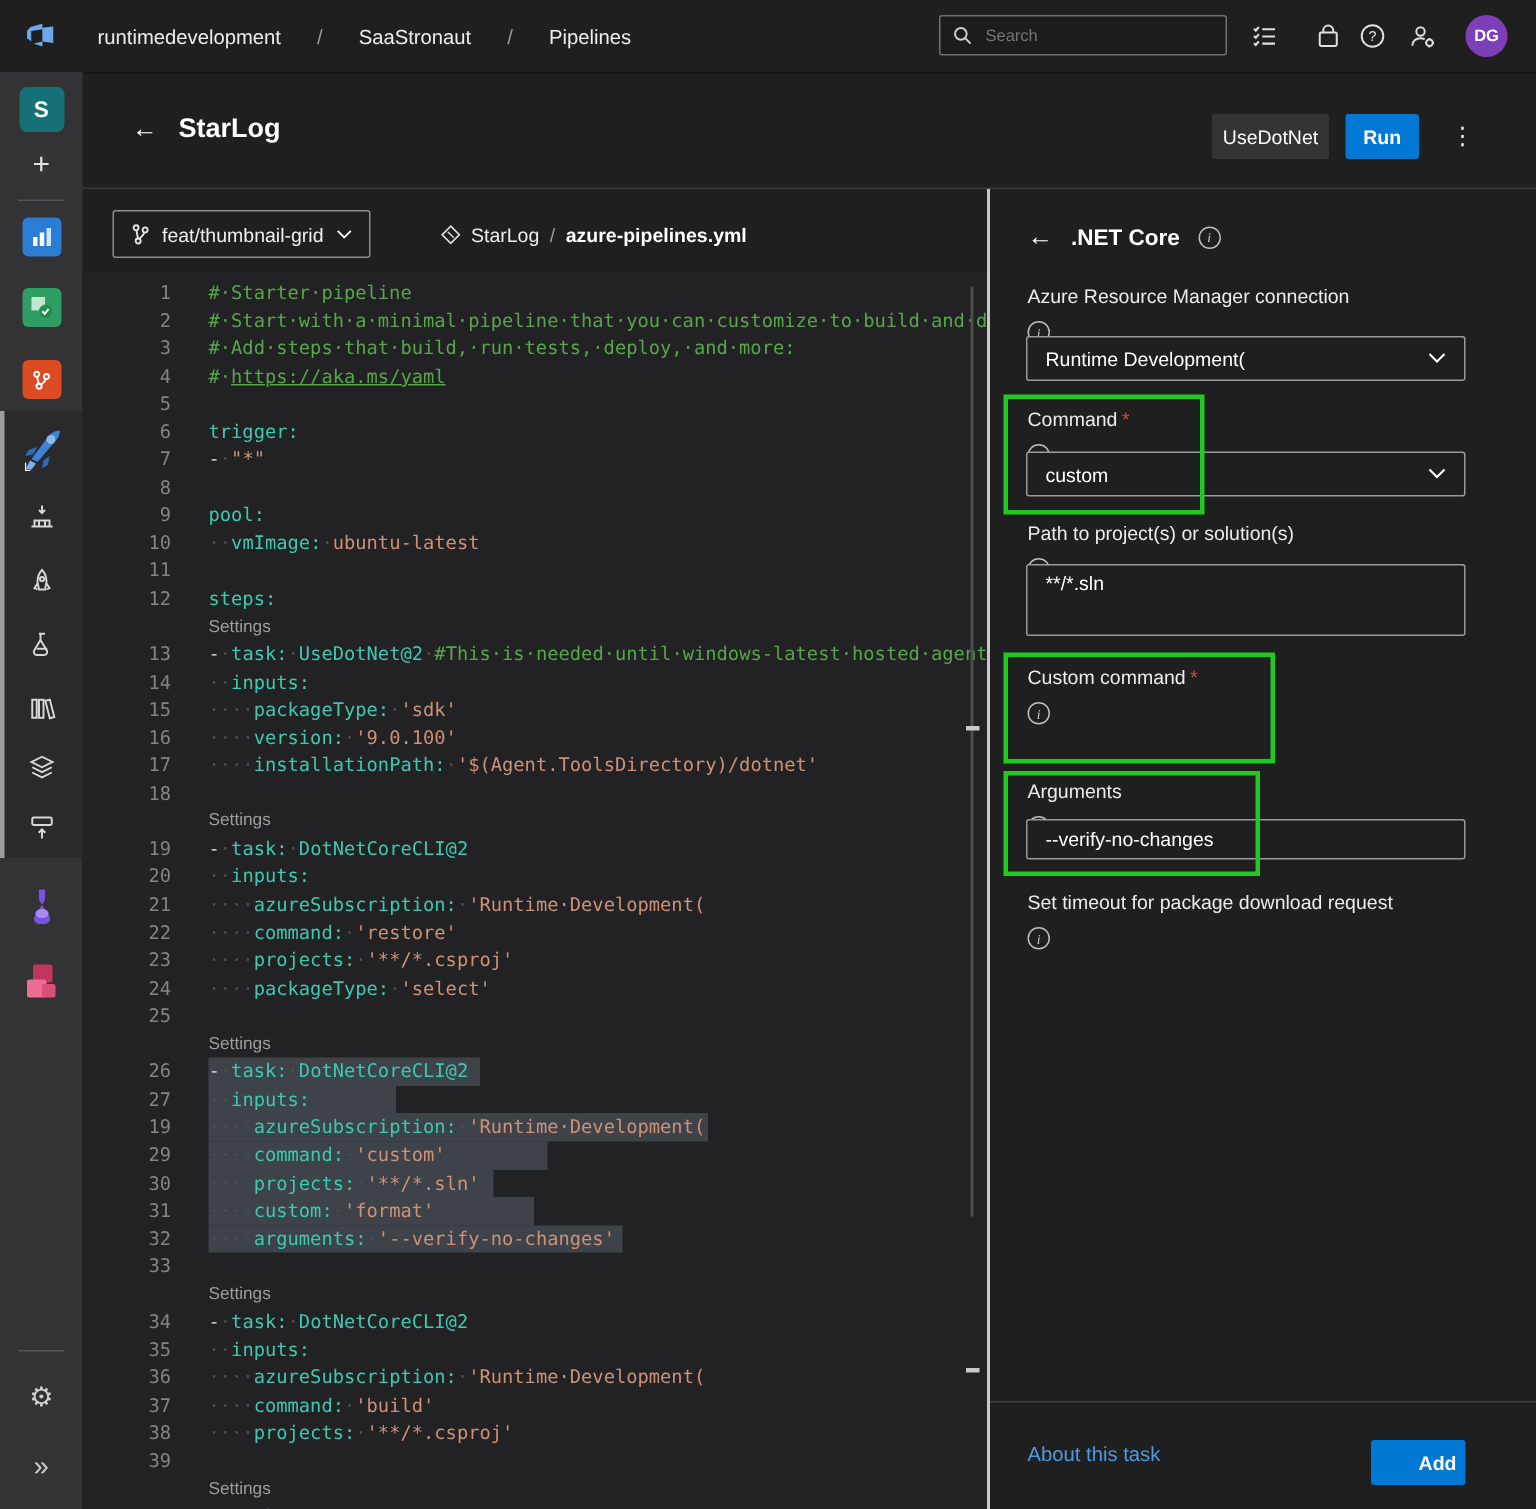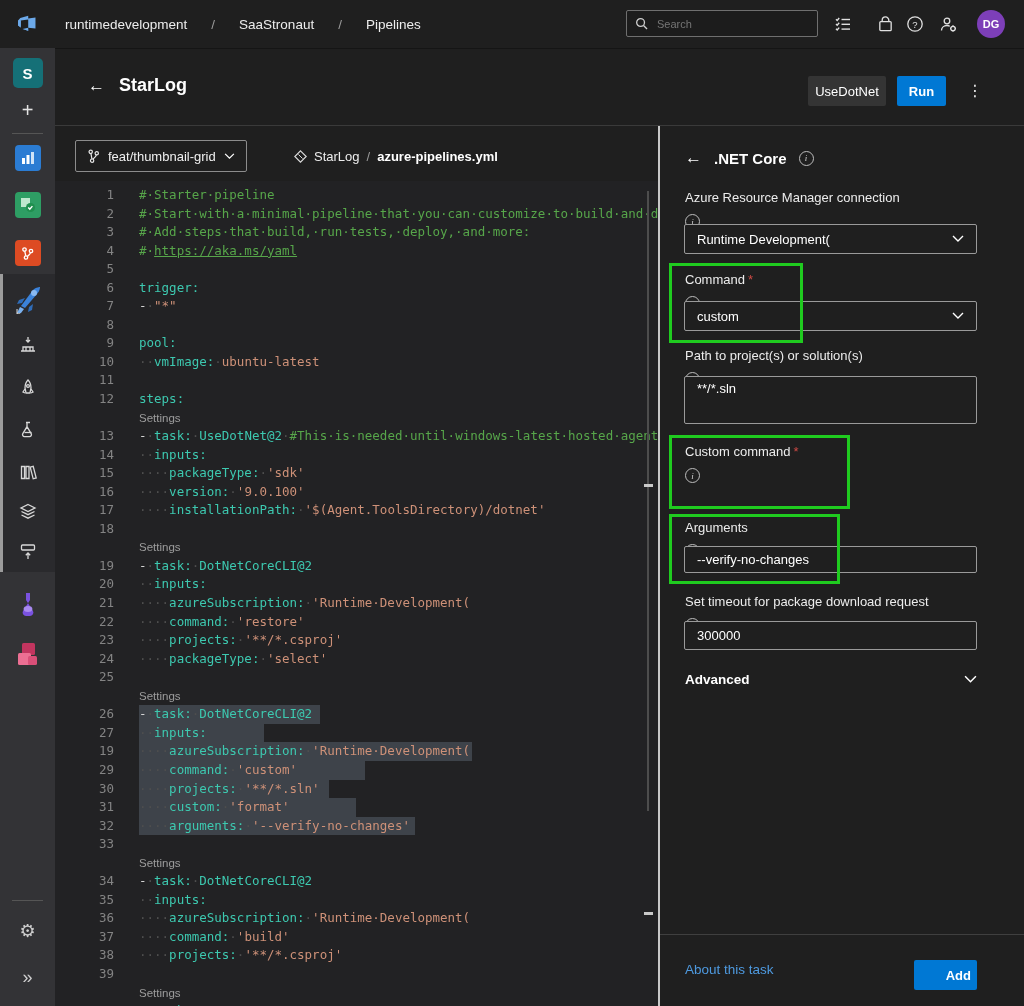--- a/index.html
+++ b/index.html
@@ -369,29 +369,20 @@
     </div>
     <div class="ctrl" style="top:420px;height:27px;">
       <input value="--verify-no-changes" style="">
     </div>
     <div class="hibox" style="left:9px;top:388px;width:165px;height:64px;"></div>
 
     <div class="flabel" style="top:468px;">
       <span>Set timeout for package download request</span>
         <span class="infoi">i</span>
     </div>
-    <div class="ctrl" style="top:495px;height:29px;">
-      <input value="300000" style="">
-    </div>
-
-    <div class="advrow" style="top:546px;">
-      <span>Advanced</span>
-      <svg width="13" height="9" viewBox="0 0 12 8">
-          <path d="M1 1l5 5 5-5" stroke="#fff" stroke-width="1.4" fill="none"></path>
-        </svg>
-    </div>
+
 
     <div class="pfooter">
       <a class="aboutlink">About this task</a>
       <button class="btn pri addbtn">Add</button>
     </div>
   </div>
 </div>
 
 </body></html>

